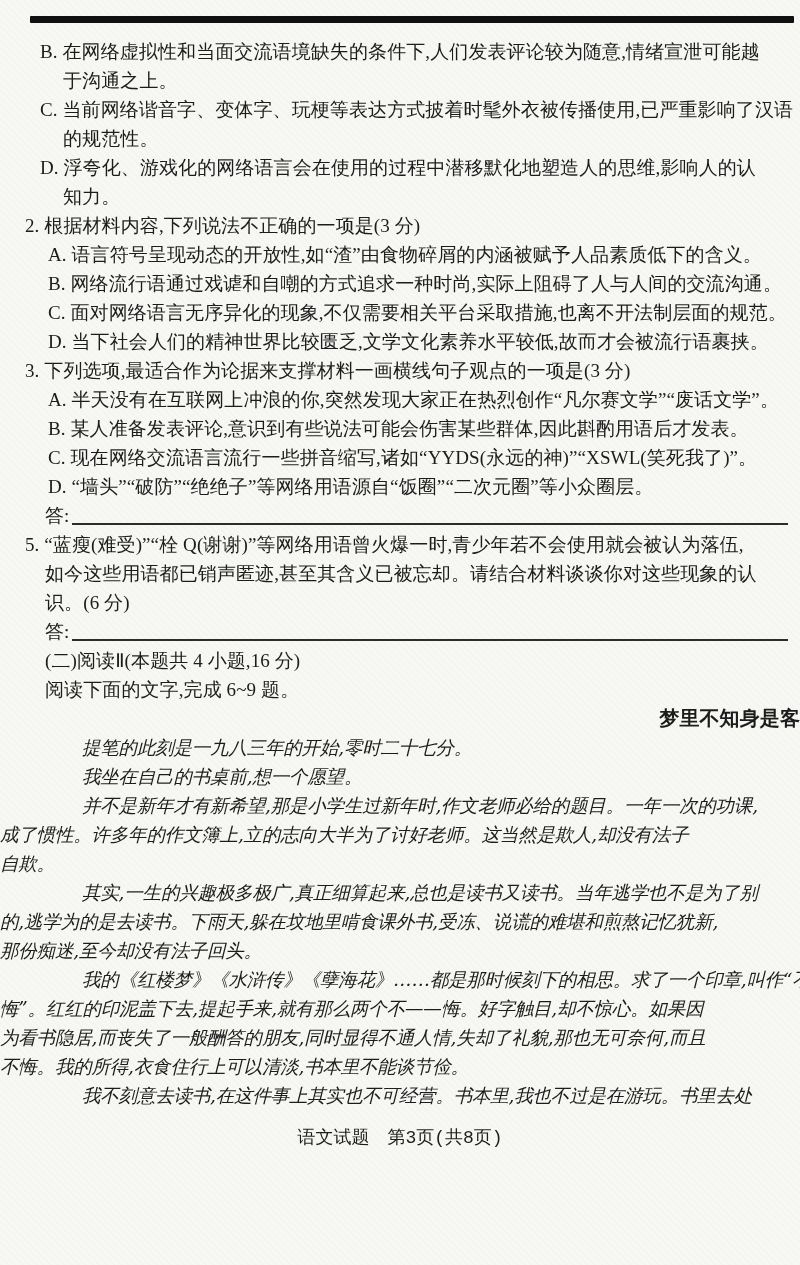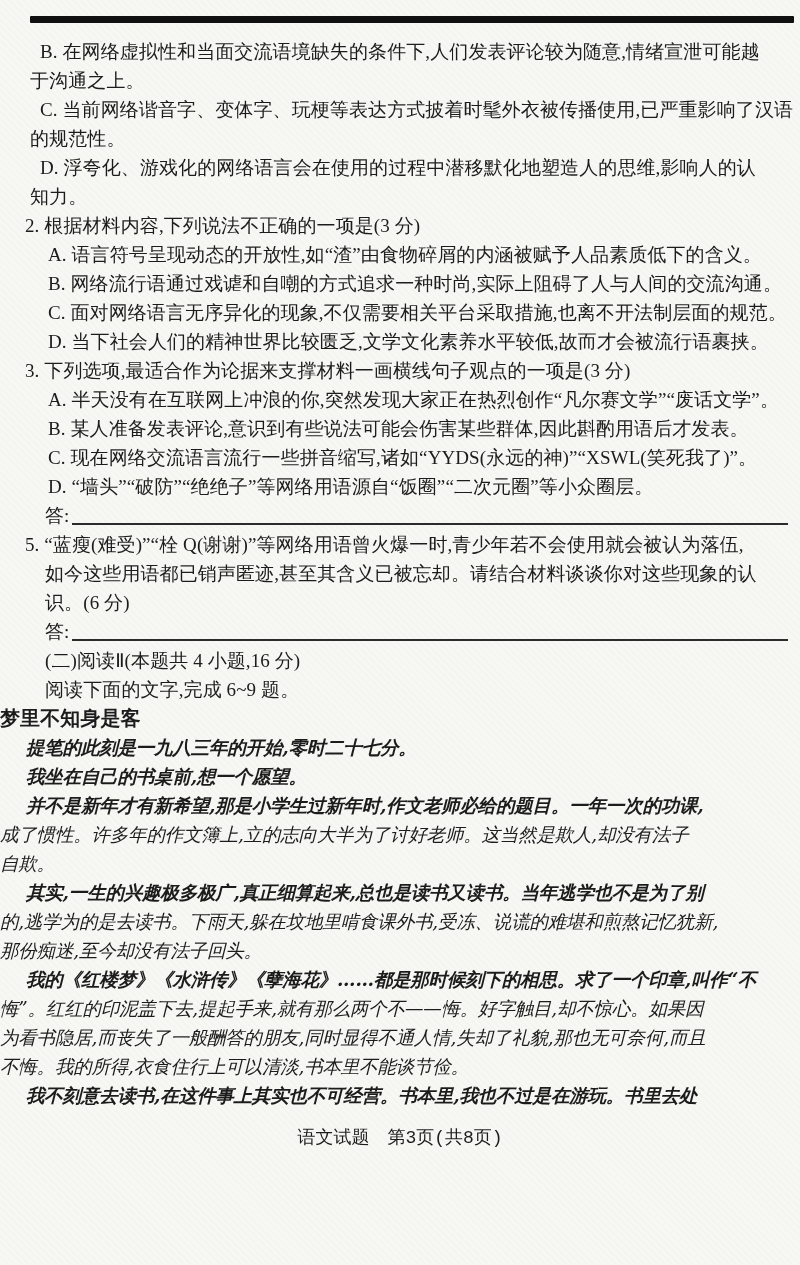--- a/index.html
+++ b/index.html
@@ -28,49 +28,49 @@
     box-sizing:border-box;
   }
   .ln{
     height:29px;line-height:29px;
     font-size:19px;
     white-space:nowrap;overflow:hidden;
     letter-spacing:0.1px;
   }
   
   .l-opt   {padding-left:40px;}  
-  .l-optc  {padding-left:30px;}  
+  .l-optc  {padding-left:63px;}  
   .l-qnum  {padding-left:25px;}  
   .l-optA  {padding-left:48px;}  
   .l-qcont {padding-left:45px;}  
   .l-sect  {padding-left:45px;font-family:Liberation Serif, serif;}
   
   .answer-row{
     display:flex;align-items:flex-end;
     height:29px;
     padding-left:45px;padding-right:12px;
     font-size:19px;line-height:29px;
   }
   .answer-row .uline{
     flex:1;
     border-bottom:2px solid #2b2b2b;
     margin:0 0 5px 3px;
     height:22px;
   }
   
-  .t-center{text-align:left;padding:0;}
+  .t-center{text-align:right;padding:0;}
   .essay-title{
     font-family:"Liberation Sans","DejaVu Sans",sans-serif;
     font-weight:700;font-size:20px;
   }
   .essay-author{font-size:19px;}
   .l-ess   {padding-right:8px;font-style:italic;
             font-family:"DejaVu Serif","Liberation Serif",serif;
             font-size:18.5px;letter-spacing:-0.2px;}
-  .l-ess-f {padding-left:26px;font-weight:bold;} 
+  .l-ess-f {padding-left:82px;} 
   .footer{
     margin-top:14px;
     text-align:center;
     font-size:18px;
     height:29px;line-height:29px;font-family:Liberation Mono, monospace;
   }
 </style>
 </head>
 <body>
 

